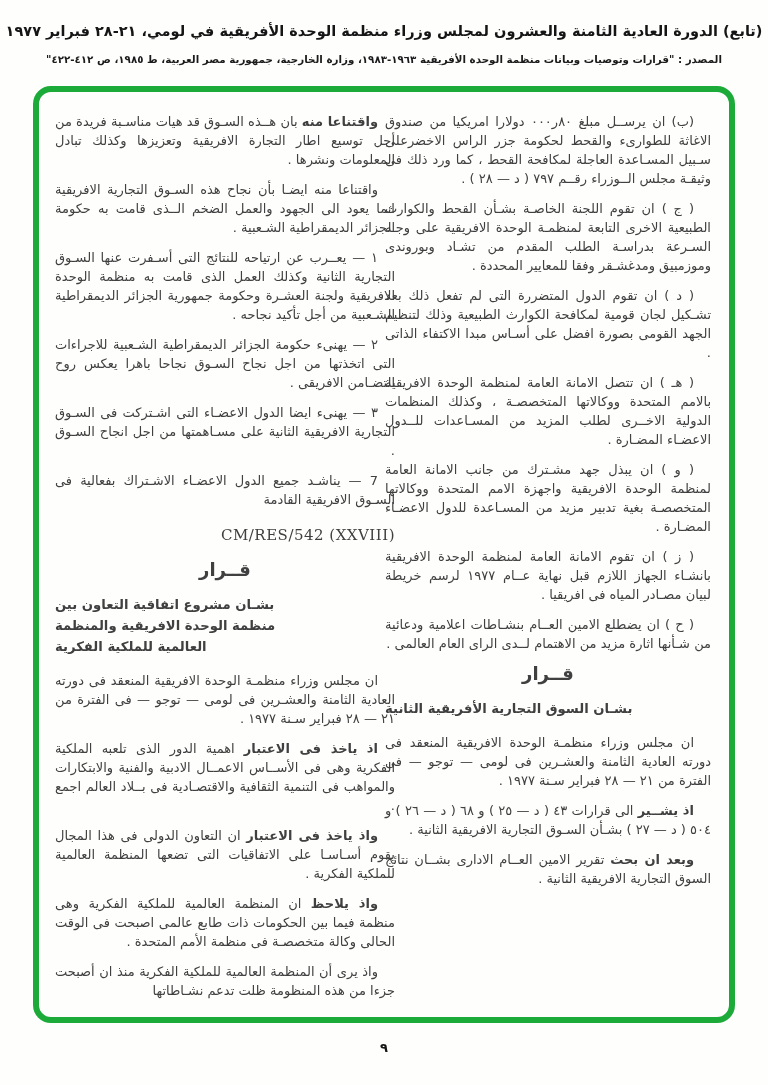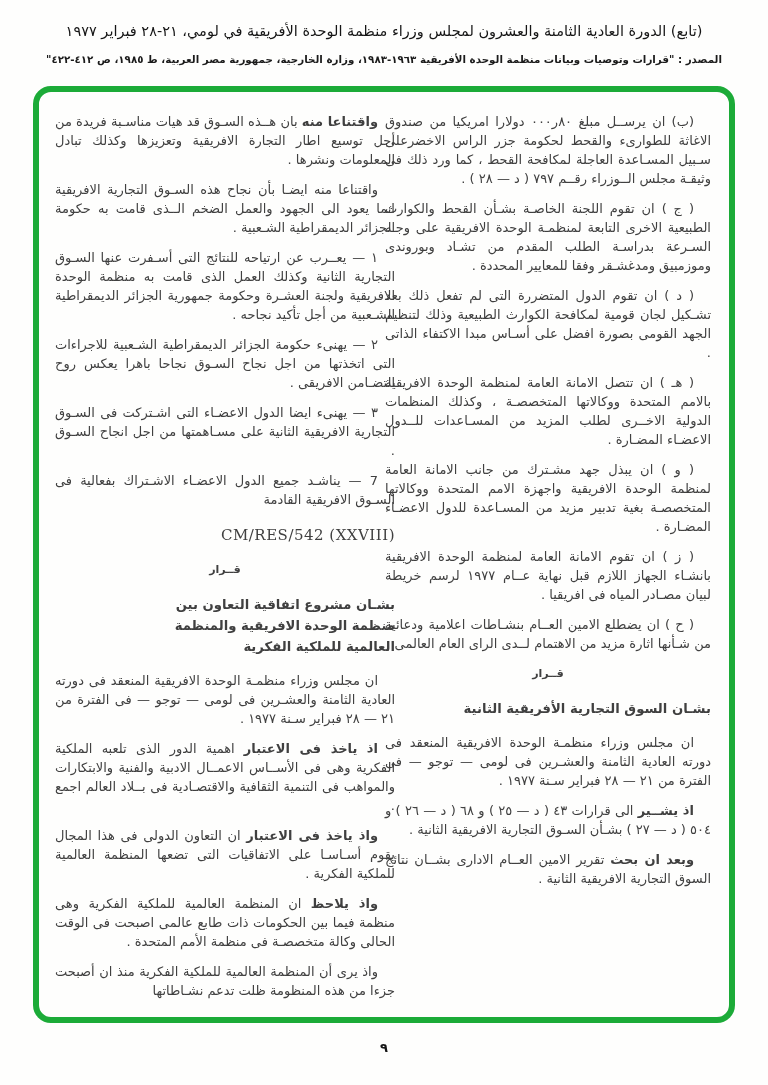--- a/index.html
+++ b/index.html
@@ -2,21 +2,21 @@
 <html lang="ar"><head>
 <meta charset="utf-8">
 <style>
   html,body{margin:0;padding:0;background:#ffffff;}
   .page{
     position:relative;width:768px;height:1085px;background:#fefefdff;
     font-family:"DejaVu Sans",sans-serif;color:#151515;overflow:hidden;
   }
   .hdr1{
     position:absolute;top:23px;left:0;width:100%;
-    direction:rtl;text-align:center;font-weight:normal;font-size:14.5px;
+    direction:rtl;text-align:center;font-weight:bold;font-size:14.5px;
   }
   .hdr2{
     position:absolute;top:53px;left:0;width:100%;
     direction:rtl;text-align:center;font-weight:bold;font-size:10.3px;color:#1b1b1b;
   }
   .frame{
     position:absolute;left:33px;top:86px;width:690px;height:925px;
     border:6px solid #1cab38;border-radius:18px;
   }
   .col{
@@ -26,25 +26,25 @@
   .col-right{top:20px;right:18px;width:326px;}
   .col-left{top:20px;left:16px;width:340px;}
   .para{margin:0 0 11px 0;text-indent:17px;}
   .para strong{font-weight:bold;}
   .ref{
     direction:ltr;text-align:right;unicode-bidi:embed;
     font-family:"DejaVu Serif",serif;font-size:15px;letter-spacing:0.5px;
     margin:17px 0 15px 0;padding-left:2px;font-weight:normal;
   }
   .title{
-    text-align:center;font-weight:bold;font-size:11px;
+    text-align:center;font-weight:bold;font-size:18px;
     margin:4px 0 15px 0;
   }
   .subtitle{
-    text-align:right;font-weight:bold;font-size:13.2px;line-height:21px;
+    text-align:left;font-weight:bold;font-size:13.2px;line-height:21px;
     margin:0 0 14px 0;
   }
   .pagenum{
     position:absolute;top:1040px;left:0;width:100%;
     text-align:center;font-weight:bold;font-size:13px;
   }
 </style>
 </head>
 <body>
 

